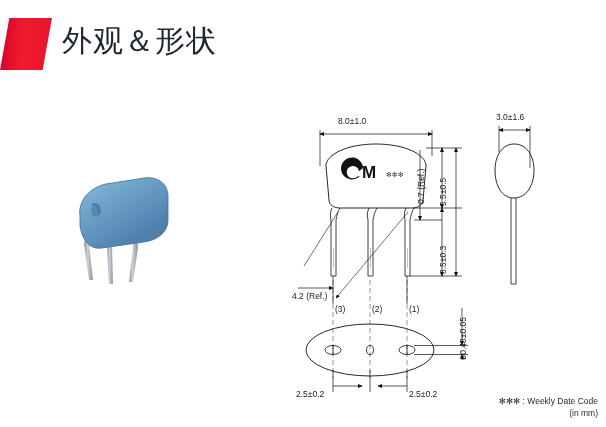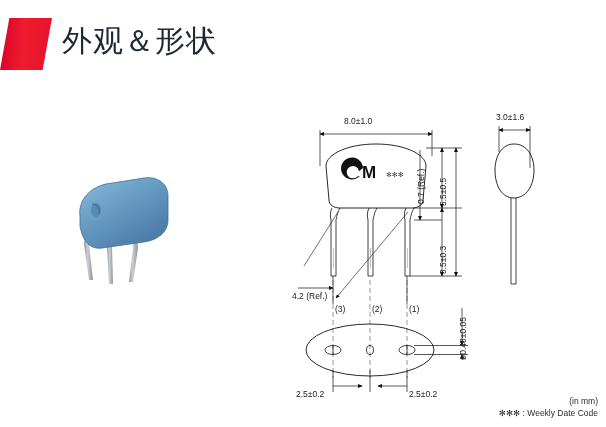--- a/index.html
+++ b/index.html
@@ -176,21 +176,21 @@
       </g>
     </g>
 
     <g>
       <path d="M70,68 a11,11 0 1 1 3,-8 l-4,3.2 a6.2,6.2 0 1 0 -1.6,5.2 Z" fill="#111"></path>
       <text x="72" y="70" font-family="Liberation Sans, sans-serif" font-size="17" font-weight="bold" fill="#111">M</text>
     </g>
   </svg>
 
   
-  <div class="dim-txt" style="left:54px;top:8px;text-align:center;">8.0±1.0</div>
+  <div class="dim-txt" style="left:48px;top:8px;text-align:center;">8.0±1.0</div>
 
   <div class="dim-txt" style="left:206px;top:4px;">3.0±1.6</div>
 
   <div class="dim-txt dim-v" style="left:126px;top:96px;">0.7 (Ref.)</div>
 
   <div class="dim-txt dim-v" style="left:148px;top:98px;">5.5±0.5</div>
 
   <div class="dim-txt dim-v" style="left:148px;top:166px;">3.5±0.3</div>
 
   <div class="dim-txt" style="left:2px;top:183px;">4.2 (Ref.)</div>
@@ -201,18 +201,18 @@
   <div class="dim-txt" style="left:82px;top:196px;">(2)</div>
   <div class="dim-txt" style="left:119px;top:196px;">(1)</div>
 
   <div class="dim-txt" style="left:6px;top:281px;">2.5±0.2</div>
   <div class="dim-txt" style="left:119px;top:281px;">2.5±0.2</div>
 
   <div class="dim-txt" style="left:96px;top:63px;font-size:7px;color:#444;">✻✻✻</div>
 </div>
 
 <div id="legend">
-  <div class="legend-line">(in mm)</div>
   <div class="legend-line">
     <span>✻✻✻</span>
     <span>: Weekly Date Code</span>
   </div>
+  <div class="legend-line">(in mm)</div>
 </div>
 
 </body></html>

